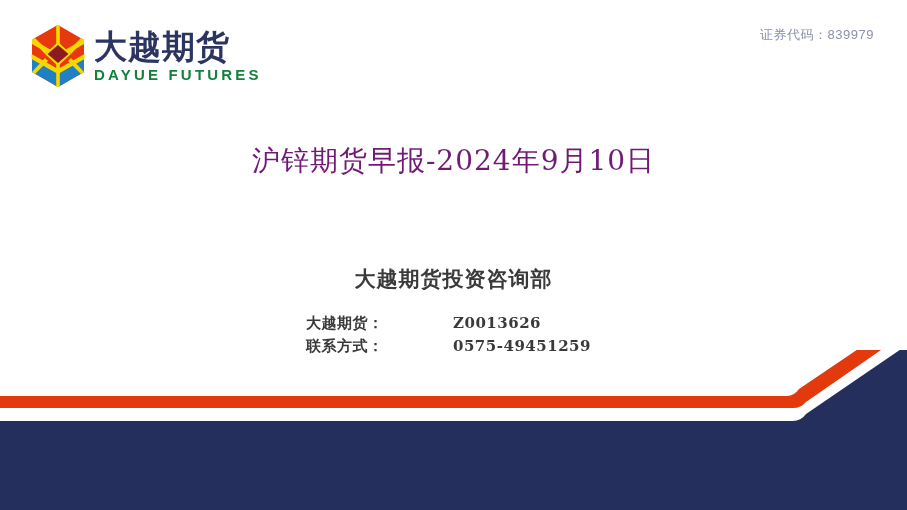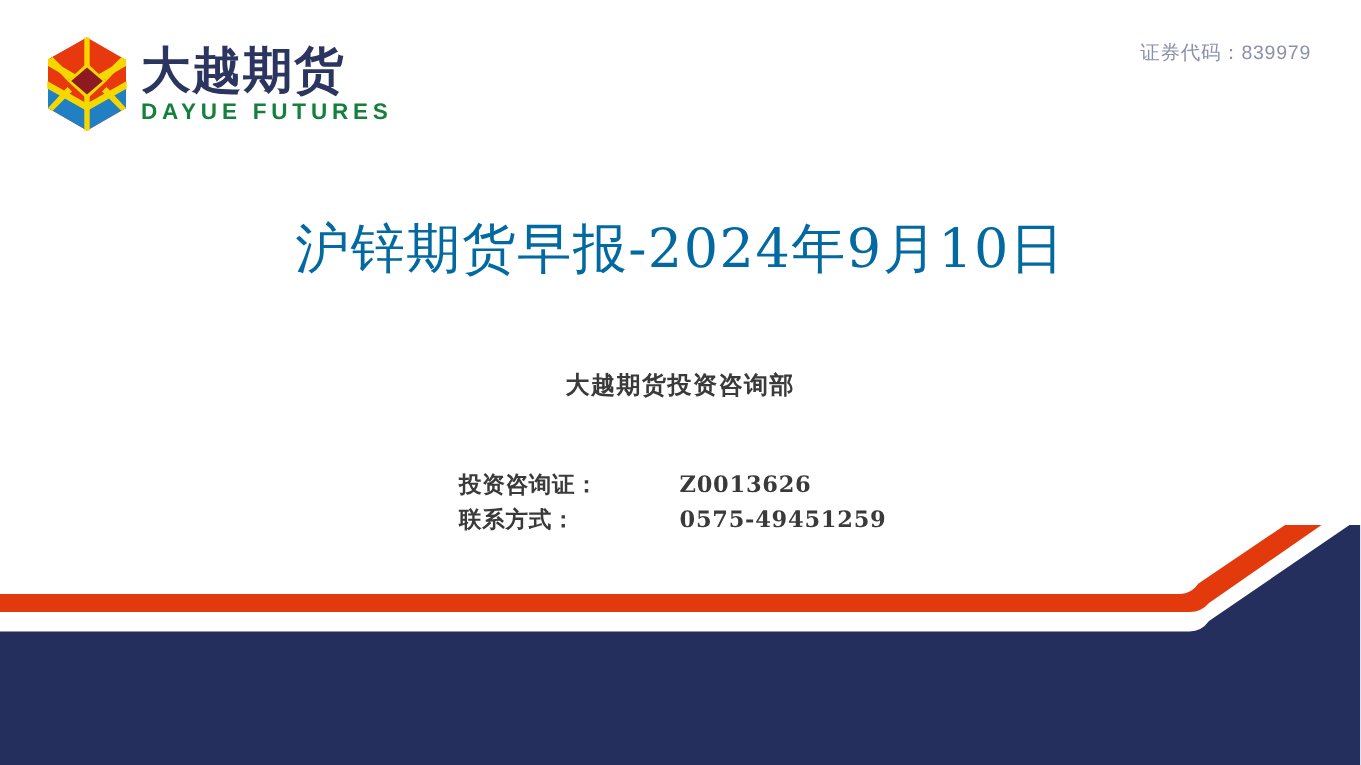--- a/index.html
+++ b/index.html
@@ -79,36 +79,36 @@
   }
 
   
   .main-title {
     position: absolute;
     left: 0;
     right: 0;
     top: 142px;
     text-align: center;
     font-family: "DejaVu Serif", "Liberation Serif", serif;
-    font-size: 36px;
+    font-size: 28px;
     font-weight: normal;
-    color: #0369a1;
+    color: #701a75;
     letter-spacing: 1px;
     white-space: nowrap;
   }
 
   
   .department {
     position: absolute;
     left: 0;
     right: 0;
-    top: 247px;
+    top: 265px;
     text-align: center;
     font-family: "DejaVu Serif", "Liberation Serif", serif;
-    font-size: 16px;
+    font-size: 21px;
     font-weight: bold;
     color: #3a3a3a;
     letter-spacing: 1px;
     white-space: nowrap;
   }
 
   
   .contact-block {
     position: absolute;
     left: 306px;
@@ -179,21 +179,21 @@
   </div>
 
   <div class="stock-code">证券代码：839979</div>
 
   <div class="main-title">沪锌期货早报-2024年9月10日</div>
 
   <div class="department">大越期货投资咨询部</div>
 
   <div class="contact-block">
     <div class="contact-row">
-      <span class="contact-label">投资咨询证：</span>
+      <span class="contact-label">大越期货：</span>
       <span class="contact-value">Z0013626</span>
     </div>
     <div class="contact-row">
       <span class="contact-label">联系方式：</span>
       <span class="contact-value">0575-49451259</span>
     </div>
   </div>
 
   <svg class="bottom-art" viewBox="0 0 907 160" preserveAspectRatio="none">
 

